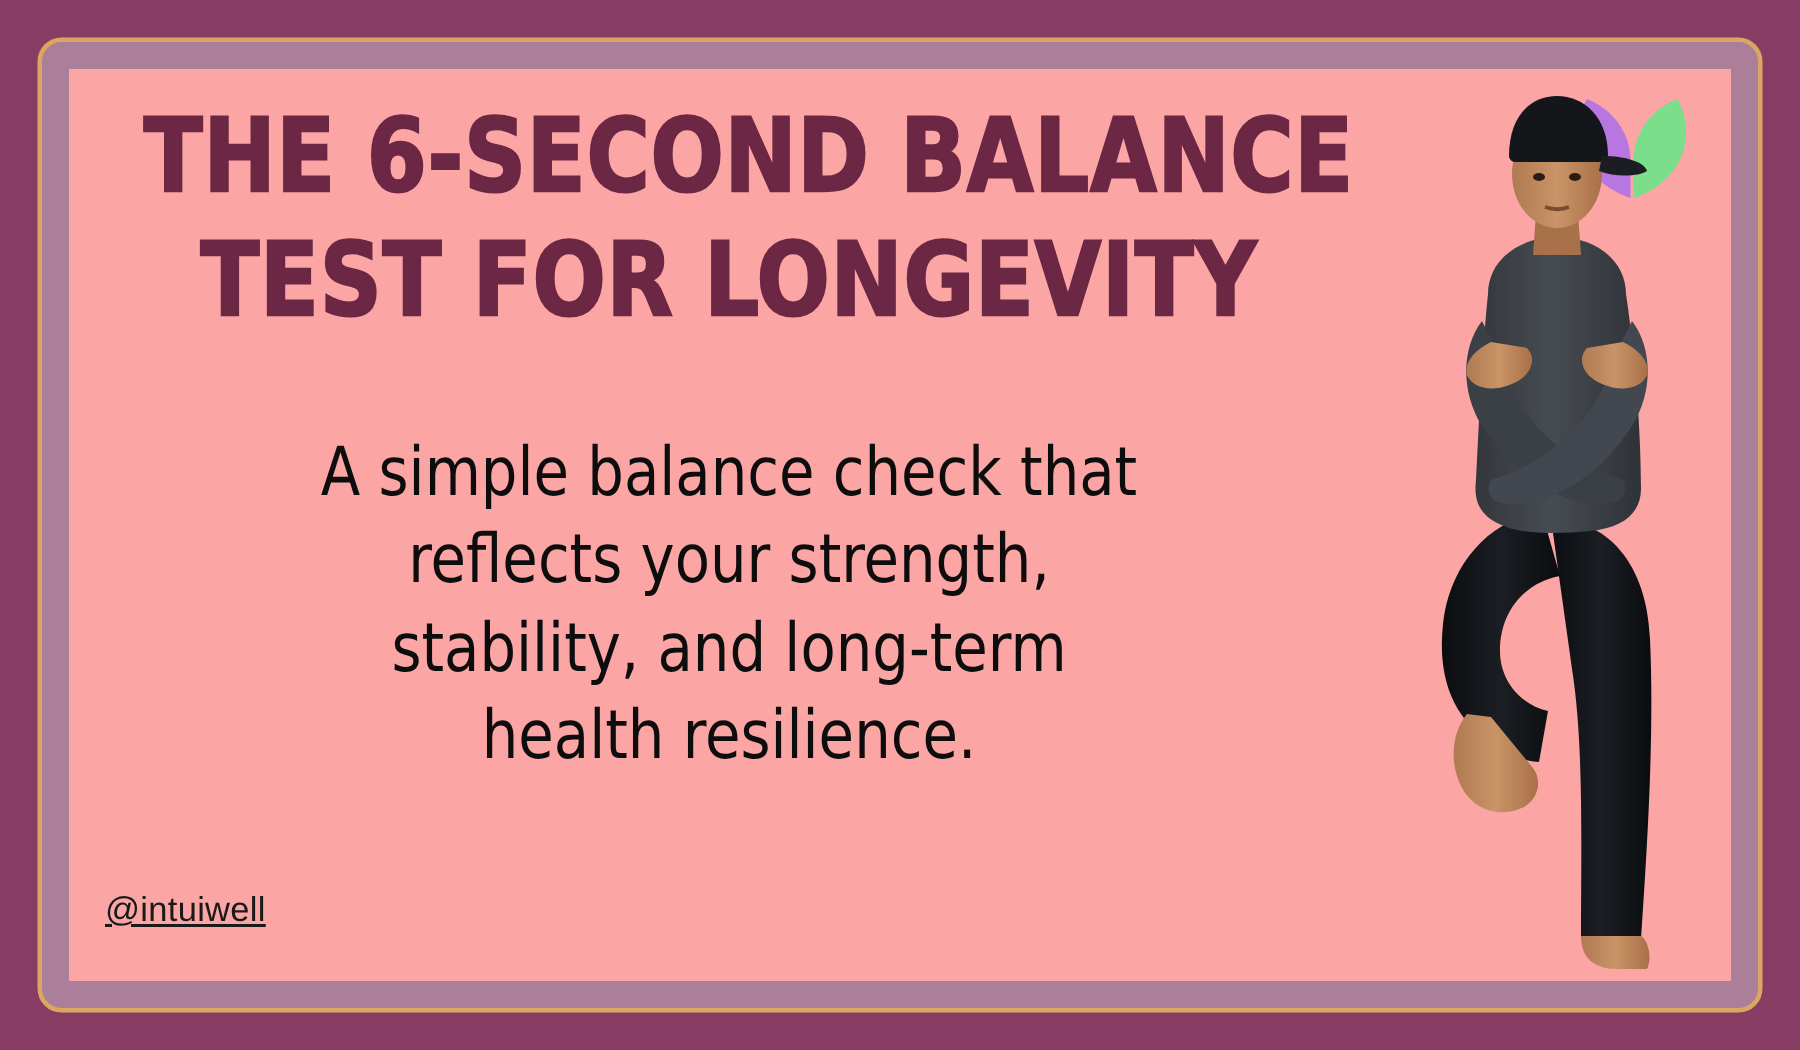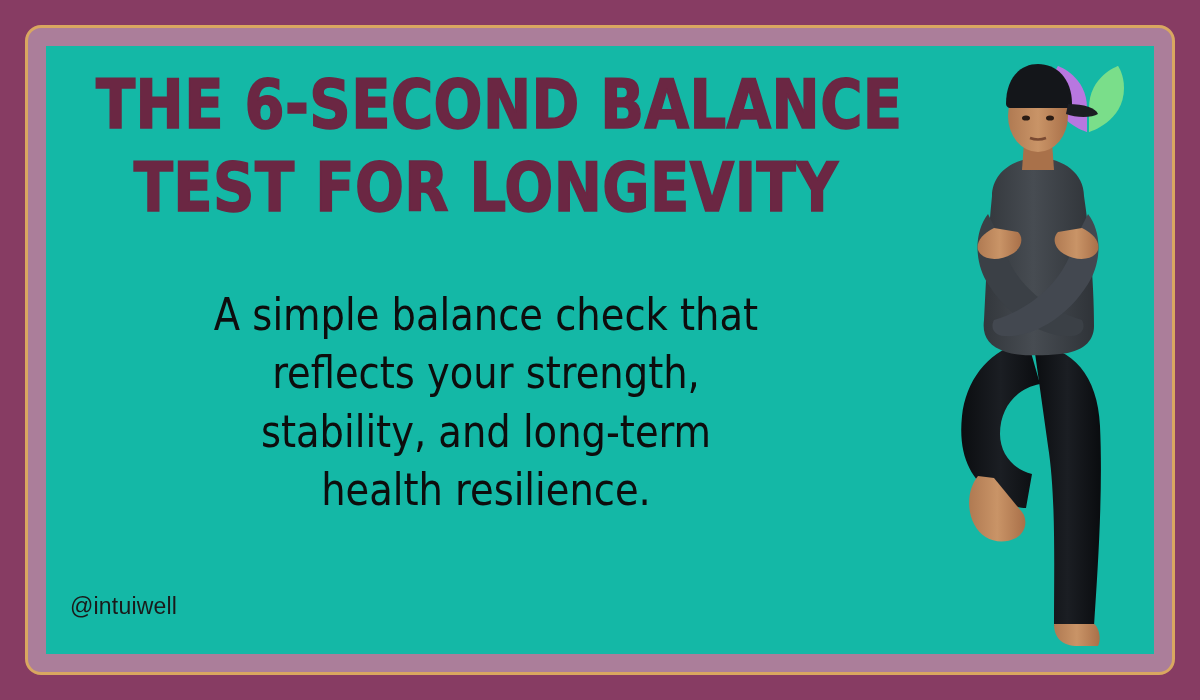--- a/index.html
+++ b/index.html
@@ -24,21 +24,21 @@
     left:25px; top:25px; right:25px; bottom:25px;
     border:3px solid #d9a760;
     border-radius:16px;
     background:#ab7e9a;
   }
 
   
   .card {
     position:absolute;
     left:46px; top:46px; right:46px; bottom:46px;
-    background:#14b8a6;
+    background:#fca5a5;
     overflow:hidden;
   }
 
   
   .text-col {
     position:absolute;
     left:0; top:0;
     width:880px; height:100%;
     padding:18px 0 0 0;
   }
@@ -74,20 +74,21 @@
   }
   .subtext .line { display:block; white-space:nowrap; }
 
   .handle {
     position:absolute;
     left:24px; bottom:34px;
     color:#1a1a1a;
     font-size:23px;
     font-weight:400;
     letter-spacing:0.2px;
+    text-decoration:underline;
   }
 
   
   .logo {
     position:absolute;
     right:22px; top:16px;
     width:88px; height:74px;
   }
 
   

